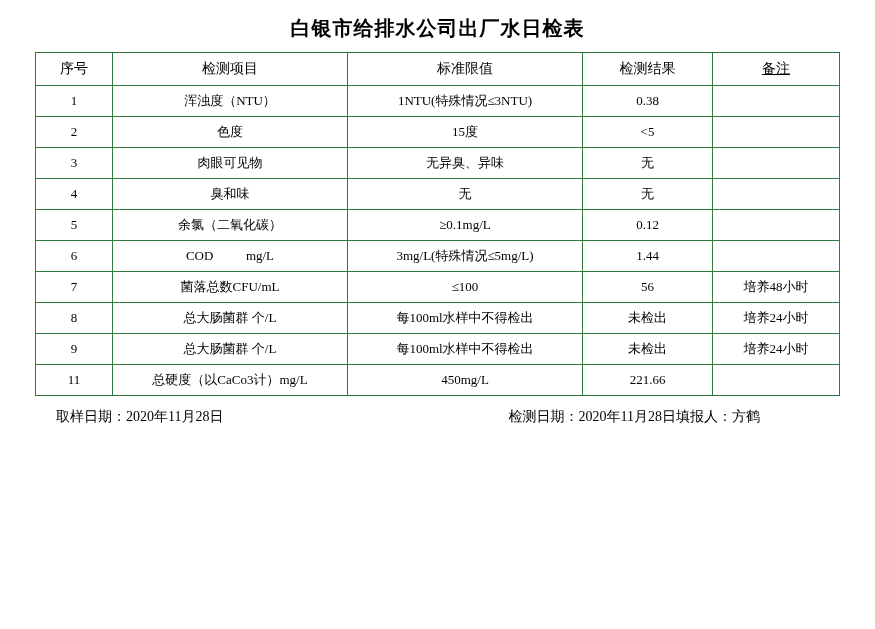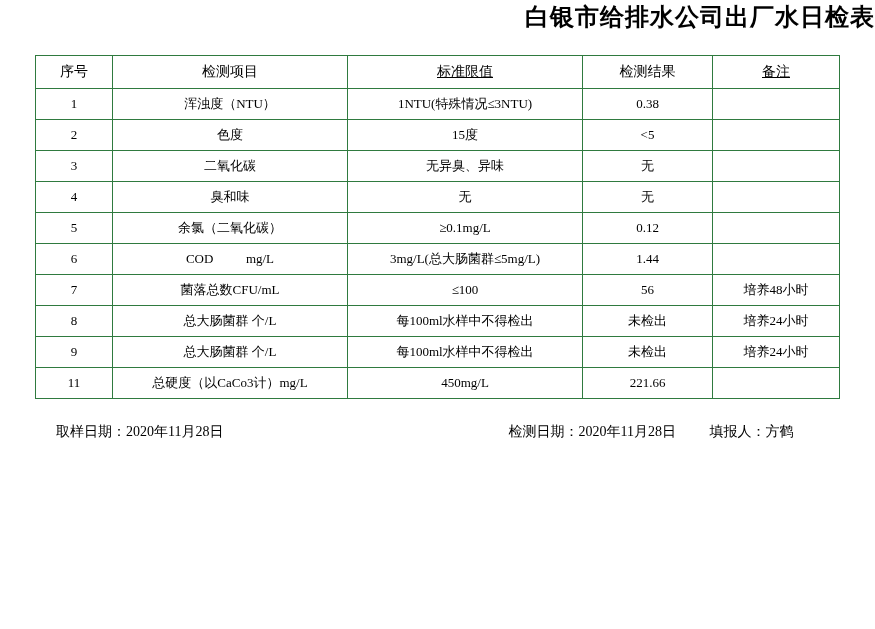--- a/index.html
+++ b/index.html
@@ -14,72 +14,72 @@
     color: #000000;
     overflow: hidden;
   }
   .page {
     position: relative;
     width: 875px;
     height: 629px;
     box-sizing: border-box;
   }
   .doc-title {
-    text-align: right;
-    font-size: 24px;
+    text-align: center;
+    font-size: 20px;
     font-weight: bold;
     letter-spacing: 1px;
-    padding-top: 1px;
+    padding-top: 15px;
     padding-bottom: 10px;
     font-family: "Liberation Serif", "DejaVu Serif", serif;
   }
   table.report {
     border-collapse: collapse;
-    margin: 12px auto;
+    margin: 0 auto;
     width: 779px;
     table-layout: fixed;
   }
   table.report td, table.report th {
     border: 1px solid #2f7a3f;
     font-size: 13px;
     font-weight: normal;
     text-align: center;
     vertical-align: middle;
     height: 30px;
     padding: 0 2px;
     font-family: "Liberation Serif", "DejaVu Serif", serif;
   }
   table.report thead td {
     height: 32px;
     font-size: 14px;
   }
   .col-no { width: 72px; }
   .col-item { width: 230px; }
-  .col-limit { width: 230px; text-decoration: underline; }
+  .col-limit { width: 230px; }
   .col-result { width: 125px; }
   .col-remark { width: 122px; text-decoration: underline; }
 
   .item-cell {
     text-align: center;
   }
   .item-cell.spaced {
     letter-spacing: 0;
   }
   .footer-row {
     width: 779px;
     margin: 0 auto;
     display: flex;
     align-items: center;
     font-size: 14px;
     padding-top: 12px;
     font-family: "Liberation Serif", "DejaVu Serif", serif;
   }
   .footer-cell-1 { width: 300px; text-align: left; padding-left: 8px; }
   .footer-cell-2 { width: 320px; text-align: right; }
-  .footer-cell-3 { flex: 1; text-align: center; }
+  .footer-cell-3 { flex: 1; text-align: left; }
 </style>
 </head>
 <body>
 
 <div class="page">
 
   <div class="doc-title">白银市给排水公司出厂水日检表</div>
 
   <table class="report">
     <thead>
@@ -101,21 +101,21 @@
       </tr>
       <tr>
         <td>2</td>
         <td class="item-cell">色度</td>
         <td>15度</td>
         <td>&lt;5</td>
         <td></td>
       </tr>
       <tr>
         <td>3</td>
-        <td class="item-cell">二氧化碳</td>
+        <td class="item-cell">肉眼可见物</td>
         <td>无异臭、异味</td>
         <td>无</td>
         <td></td>
       </tr>
       <tr>
         <td>4</td>
         <td class="item-cell">臭和味</td>
         <td>无</td>
         <td>无</td>
         <td></td>
@@ -123,21 +123,21 @@
       <tr>
         <td>5</td>
         <td class="item-cell">余氯（二氧化碳）</td>
         <td>≥0.1mg/L</td>
         <td>0.12</td>
         <td></td>
       </tr>
       <tr>
         <td>6</td>
         <td class="item-cell spaced" style="white-space:pre">COD          mg/L</td>
-        <td>3mg/L(总大肠菌群≤5mg/L)</td>
+        <td>3mg/L(特殊情况≤5mg/L)</td>
         <td>1.44</td>
         <td></td>
       </tr>
       <tr>
         <td>7</td>
         <td class="item-cell">菌落总数CFU/mL</td>
         <td>≤100</td>
         <td>56</td>
         <td>培养48小时</td>
       </tr>

